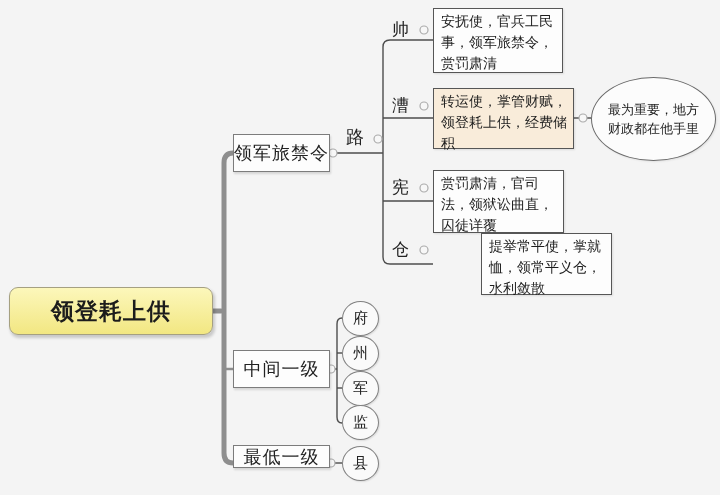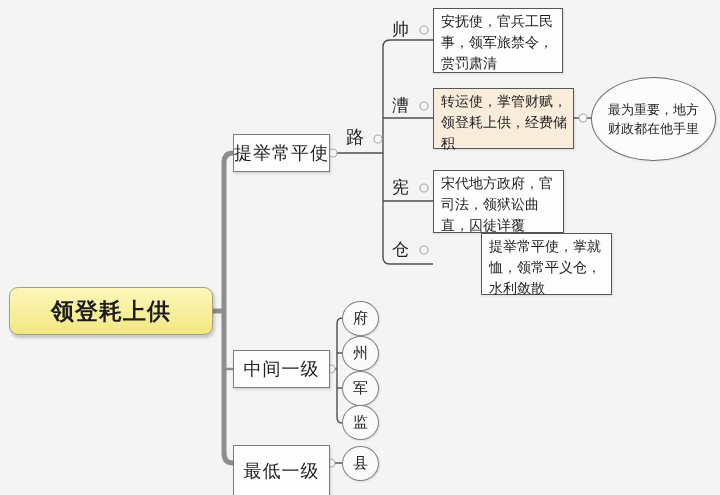--- a/index.html
+++ b/index.html
@@ -24,21 +24,21 @@
   }
   .level-box {
     position:absolute; width:97px; height:38px;
     background:#fdfdfd; border:1.5px solid #7c7c7c;
     box-shadow:1px 2px 2px rgba(0,0,0,0.13);
     display:flex; align-items:center; justify-content:center;
     font-size:18px; color:#222; letter-spacing:1px;
   }
   .lv-top { left:233px; top:134px; }
   .lv-mid { left:233px; top:350px; }
-  .lv-bot { left:233px; top:445px; height:51px; }
+  .lv-bot { left:233px; top:445px; height:23px; }
 
   .text-label {
     position:absolute; font-size:17px; color:#222; line-height:1;
   }
   .lbl-lu    { left:346px; top:128px; font-size:18px; }
   .lbl-shuai { left:392px; top:21px; }
   .lbl-cao   { left:392px; top:97px; }
   .lbl-xian  { left:392px; top:179px; }
   .lbl-cang  { left:392px; top:241px; }
 
@@ -113,34 +113,34 @@
       <circle cx="424" cy="188" r="4"></circle>
       <circle cx="424" cy="250" r="4"></circle>
       <circle cx="583" cy="118" r="4"></circle>
       <circle cx="331" cy="369" r="4"></circle>
       <circle cx="331" cy="463" r="4"></circle>
     </g>
   </svg>
 
   <div class="root-node">领登耗上供</div>
 
-  <div class="level-box lv-top">提举常平使</div>
+  <div class="level-box lv-top">领军旅禁令</div>
   <div class="level-box lv-mid">中间一级</div>
   <div class="level-box lv-bot">最低一级</div>
 
   <div class="text-label lbl-lu">路</div>
 
   <div class="text-label lbl-shuai">帅</div>
   <div class="text-label lbl-cao">漕</div>
   <div class="text-label lbl-xian">宪</div>
   <div class="text-label lbl-cang">仓</div>
 
   <div class="desc-box d-shuai">安抚使，官兵工民事，领军旅禁令，赏罚肃清</div>
   <div class="desc-box d-cao">转运使，掌管财赋，领登耗上供，经费储积</div>
-  <div class="desc-box d-xian">宋代地方政府，官司法，领狱讼曲直，囚徒详覆</div>
+  <div class="desc-box d-xian">赏罚肃清，官司法，领狱讼曲直，囚徒详覆</div>
   <div class="desc-box d-cang">提举常平使，掌就恤，领常平义仓，水利敛散</div>
 
   <div class="note-oval">最为重要，地方财政都在他手里</div>
 
   <div class="circle-node c-fu">府</div>
   <div class="circle-node c-zhou">州</div>
   <div class="circle-node c-jun">军</div>
   <div class="circle-node c-jian">监</div>
   <div class="circle-node c-xianc">县</div>
 

